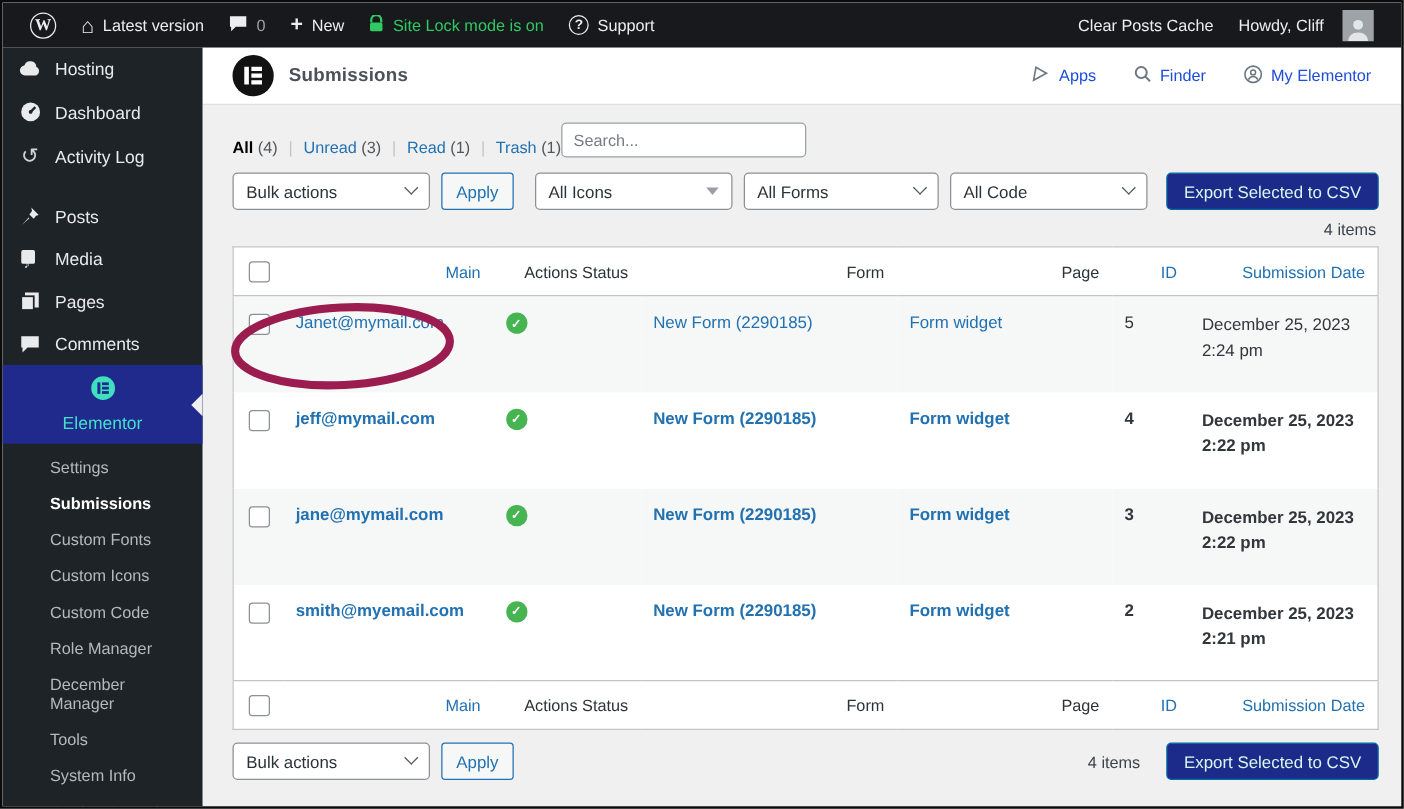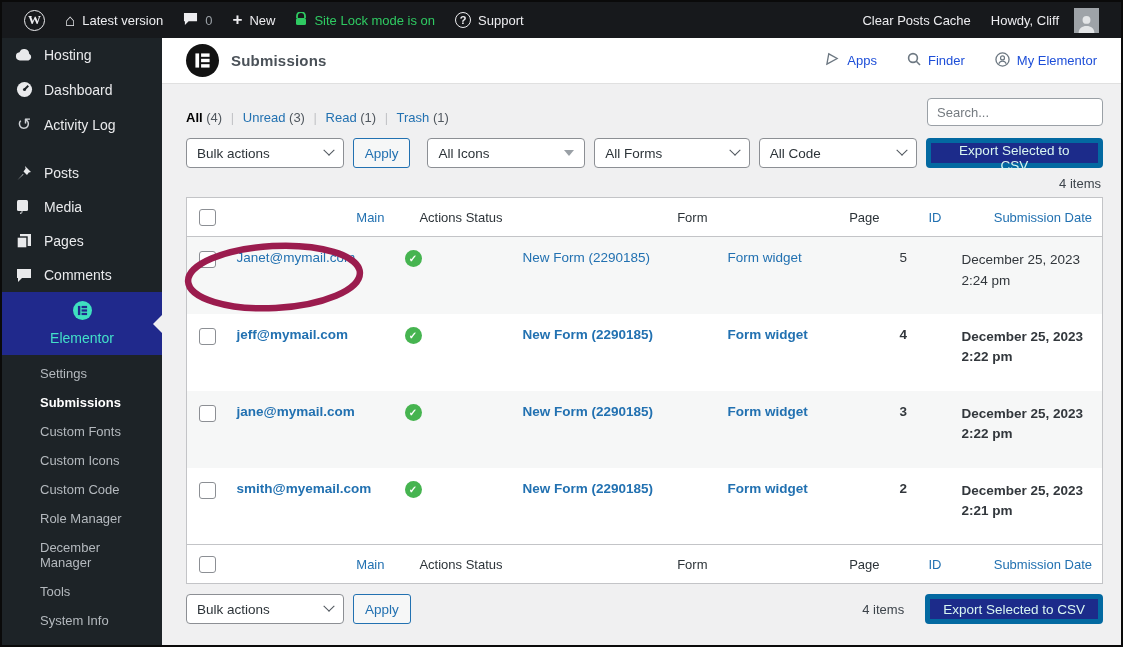--- a/index.html
+++ b/index.html
@@ -52,28 +52,28 @@
   .el-header {
     height:46px; background:#ffffff; border-bottom:1px solid #e0e0e0;
     display:flex; align-items:center; padding:0 24px; gap:12px;
   }
   .el-logo { width:33px; height:33px; border-radius:50%; background:#121212; display:flex; align-items:center; justify-content:center; }
   .el-title { font-size:15px; font-weight:bold; color:#4a5158; letter-spacing:.2px; }
   .el-header-right { margin-left:auto; display:flex; align-items:center; gap:30px; color:#1d4ed8; font-size:13px; }
   .hdr-link { display:flex; align-items:center; gap:7px; cursor:pointer; }
   .body-pad { padding:14px 18px 0 24px; }
   
-  .views-row { display:flex; align-items:flex-start; justify-content:space-between; }
+  .views-row { display:flex; align-items:flex-start; }
   .views { font-size:13px; padding-top:12px; color:#50575e; }
   .views a { color:#2271b1; text-decoration:none; cursor:pointer; }
   .views .current-view { color:#000; font-weight:bold; }
   .views .cnt { color:#50575e; }
   .views .sep { color:#c3c4c7; margin:0 5px; }
   .search-input {
-    width:176px; height:28px; border:1px solid #9aa0a6; border-radius:4px;
+    width:196px; height:28px; border:1px solid #9aa0a6; border-radius:4px;
     padding:0 9px; font-size:13px; font-family:"Liberation Sans",sans-serif; color:#2c3338; background:#fff;
   }
   .search-input::placeholder { color:#757b80; }
   
   .controls-row { display:flex; align-items:center; margin-top:12px; gap:9px; }
   .sel {
     height:30px; background:#fff; border:1px solid #8c8f94; border-radius:4px;
     display:flex; align-items:center; font-size:13.5px; color:#2c3338;
     padding:0 10px; position:relative; cursor:pointer;
   }
@@ -82,21 +82,21 @@
   .sel-pages { width:158px; margin-left:8px; }
   .sel-forms { width:156px; }
   .sel-time  { width:158px; }
   .chev { width:8px; height:8px; border-right:1.8px solid #50575e; border-bottom:1.8px solid #50575e; transform:rotate(45deg) translate(-2px,-2px); margin-left:12px; }
   .tri-down { width:0; height:0; border-left:5px solid transparent; border-right:5px solid transparent; border-top:6px solid #9aa0a6; margin-left:12px; }
   .apply-btn {
     height:30px; padding:0 11px; background:#f6f7f7; border:1px solid #2271b1; border-radius:3px;
     color:#2271b1; font-size:13.5px; cursor:pointer; font-family:"Liberation Sans",sans-serif;
   }
   .export-btn {
-    margin-left:auto; height:30px; padding:0 13px; background:#1c2b8a; border:5px solid #0369a1; border-radius:4px;
+    margin-left:auto; height:30px; padding:0 13px; background:#1c2b8a; border:1px solid #0369a1; border-radius:4px;
     color:#d9f6f1; font-size:13.5px; cursor:pointer; font-family:"Liberation Sans",sans-serif;
   }
   .items-row { text-align:right; font-size:13px; color:#3c434a; margin-top:8px; padding-right:2px; }
   
   .list-table { width:100%; border-collapse:collapse; background:#fff; border:1px solid #c3c4c7; margin-top:6px; font-size:13.5px; }
   .list-table th { text-align:right; font-weight:normal; font-size:13px; padding:10px 10px; color:#2c3338; }
   .list-table thead th { border-bottom:1px solid #c3c4c7; }
   .list-table tfoot th { border-top:1px solid #c3c4c7; }
   th.sortable { color:#2271b1; cursor:pointer; }
   .col-cb { width:40px; padding-left:12px !important; }

